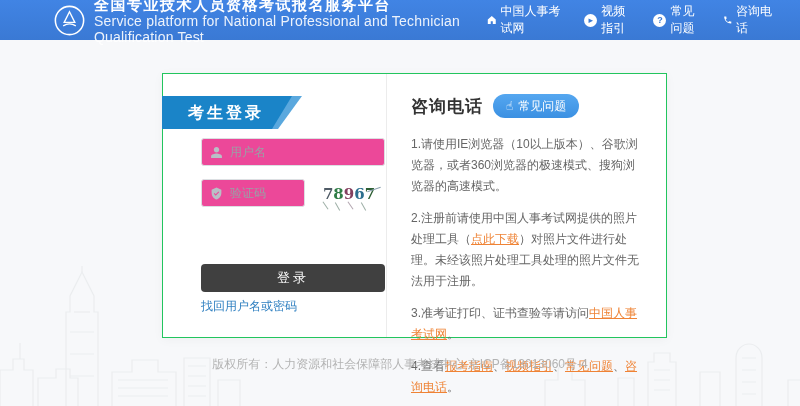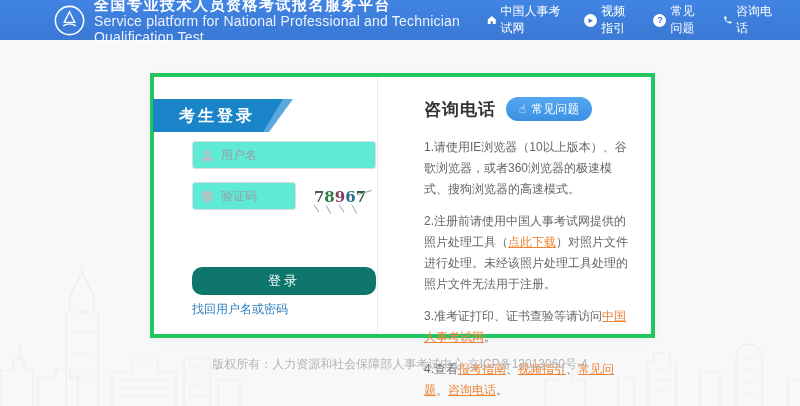--- a/index.html
+++ b/index.html
@@ -24,41 +24,41 @@
   .nav { margin-left:auto; display:flex; gap:17px; font-size:12px; align-items:center; }
   .nav a { color:#fff; text-decoration:none; display:flex; align-items:center; gap:4px; cursor:pointer; }
   .nav .circ {
     width:13px; height:13px; border-radius:50%; background:#fff; color:#3a79d4;
     display:inline-flex; align-items:center; justify-content:center;
     font-size:9px; font-weight:bold; line-height:1; flex:none;
   }
   .nav svg { display:block; }
   
   .card {
-    position:absolute; left:150px; top:73px; width:505px; height:265px;
-    background:#fff; border:4px solid #22c55e;
+    position:absolute; left:162px; top:73px; width:505px; height:265px;
+    background:#fff; border:1px solid #22c55e;
     box-shadow:0 2px 10px rgba(0,0,0,.04);
-    display:flex; z-index:2;gap:22px;
+    display:flex; z-index:2;
   }
   .login-pane { width:224px; border-right:1px solid #ececec; position:relative; }
   
   .banner { position:absolute; left:-1px; top:22px; width:140px; height:33px; }
   .banner::before {
     content:""; position:absolute; inset:0; background:#5aa8de;
     clip-path:polygon(0 0,100% 0,calc(100% - 24px) 100%,0 100%);
   }
   .banner-inner {
     position:absolute; left:0; top:0; width:130px; height:33px; background:#1a84c8;
     clip-path:polygon(0 0,100% 0,calc(100% - 20px) 100%,0 100%);
     color:#fff; font-size:16px; font-weight:bold; letter-spacing:3px;
     line-height:33px; padding-left:26px;
   }
   .fields { position:absolute; left:38px; top:64px; width:184px; }
   .field {
-    display:flex; align-items:center; height:28px; background:#5eead4;
+    display:flex; align-items:center; height:28px; background:#ec4899;
     border:1px solid #dcdfe2; border-radius:3px; padding:0 8px; margin-bottom:13px;
   }
   .field .ficon { width:13px; height:13px; margin-right:7px; flex:none; }
   .field input { border:none; outline:none; width:100%; font-size:12px; color:#333; background:transparent;
                  font-family:"Liberation Sans","DejaVu Sans",sans-serif; }
   .field input::placeholder { color:#9aa0a6; }
   .captcha-row { display:flex; align-items:flex-start; }
   .field.small { width:104px; margin-bottom:8px; }
   .captcha-box {
     margin-left:8px; width:72px; height:30px; position:relative;
@@ -72,21 +72,21 @@
   .captcha-box .digit:nth-child(4){ transform:rotate(6deg) translateY(1px); }
   .captcha-box .digit:nth-child(5){ transform:rotate(16deg); }
   .noise { position:absolute; width:9px; height:1px; background:#9fb0a8; }
   .noise.n1{ left:8px;  bottom:3px; transform:rotate(55deg); }
   .noise.n2{ left:20px; bottom:2px; transform:rotate(60deg); }
   .noise.n3{ left:33px; bottom:3px; transform:rotate(55deg); background:#b3a6b0; }
   .noise.n4{ left:46px; bottom:2px; transform:rotate(60deg); }
   .noise.n5{ right:4px; top:10px; width:14px; transform:rotate(-18deg); background:#8aa0ae; }
   .login-btn {
     position:absolute; left:38px; top:190px; width:184px; height:28px;
-    background:#0f766e; border:none; border-radius:10px; color:#fff;
+    background:#404040; border:none; border-radius:4px; color:#fff;
     font-size:13px; letter-spacing:3px; cursor:pointer;
     font-family:"Liberation Sans","DejaVu Sans",sans-serif;
   }
   .forgot {
     position:absolute; left:38px; top:224px; width:184px; 
     font-size:12px; color:#2e7fc0; text-decoration:none; cursor:pointer;
   }
   
   .tips-pane { flex:1; padding:20px 22px 0 24px; }
   .tips-head { display:flex; align-items:center; gap:10px; margin-bottom:16px; }

